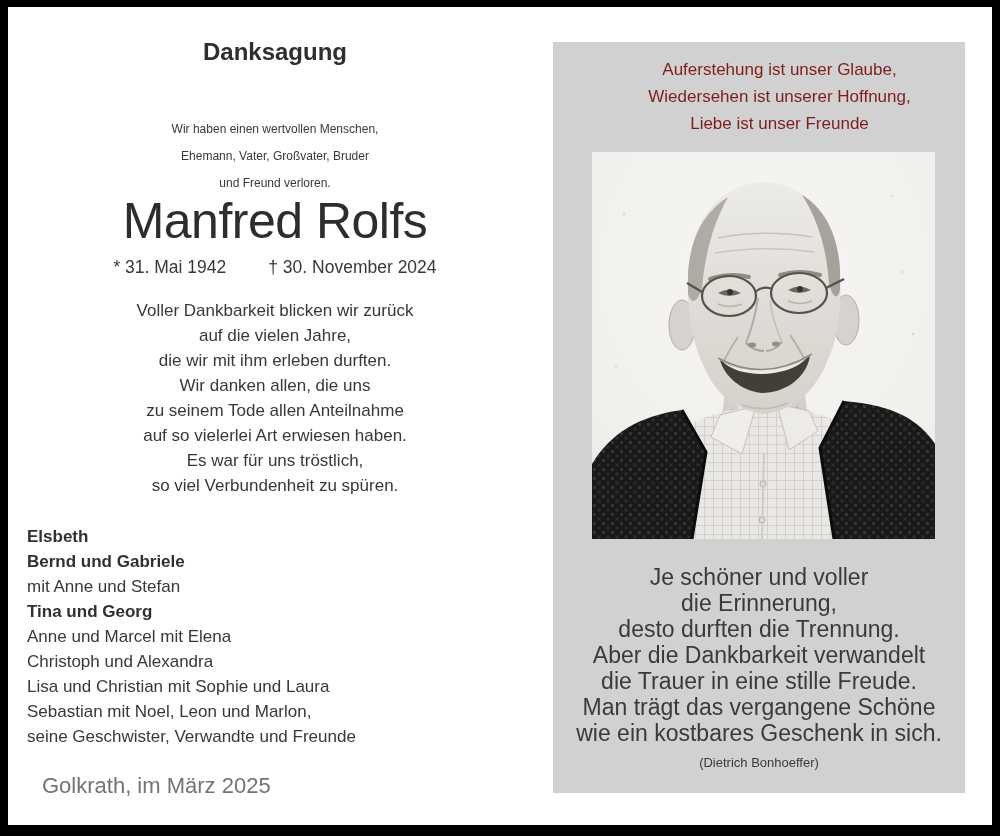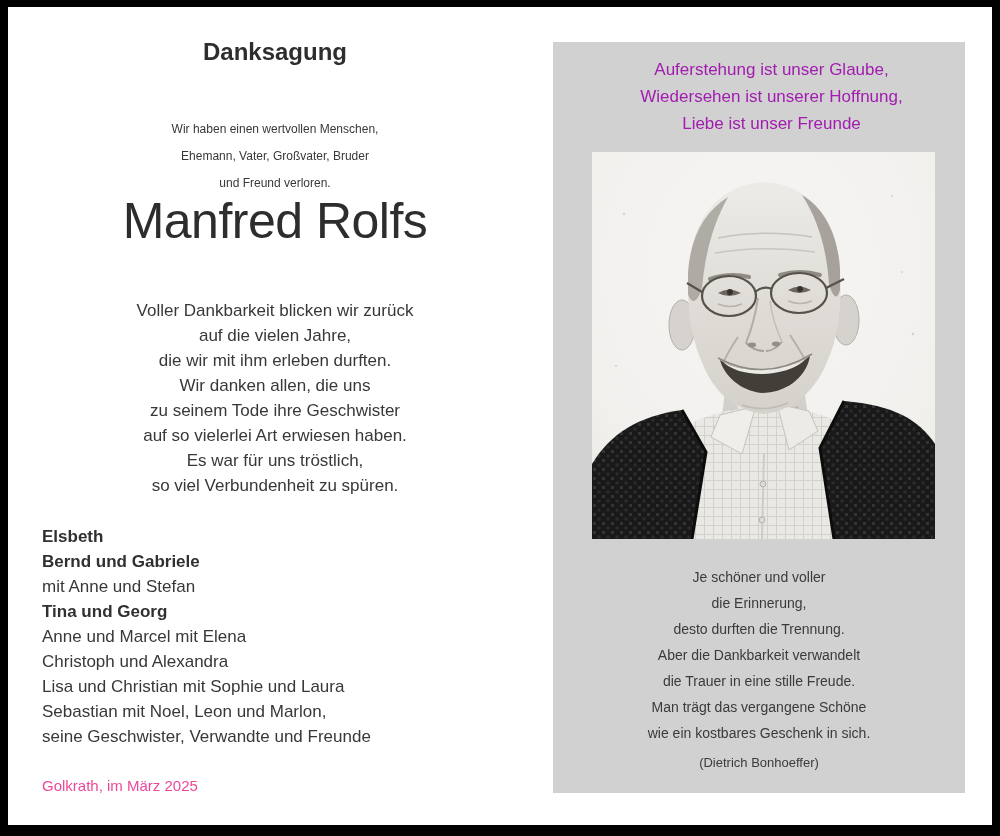--- a/index.html
+++ b/index.html
@@ -20,33 +20,33 @@
 
   
   .lc{position:absolute;left:30px;width:490px;text-align:center;}
   .title{top:38px;font-size:24px;font-weight:bold;color:#2e2e2e;}
   .intro{top:84px;font-size:12px;line-height:27px;margin-top:32px;}
   .deceased{top:195px;font-size:50px;line-height:52px;letter-spacing:-0.5px;color:#2d2d2d;}
   .dates{top:256px;font-size:17.5px;line-height:22px;}
   .dates span{display:inline-block;}
   .dates .gap{width:42px;}
   .thanks{top:298px;font-size:17px;line-height:25px;}
-  .family{position:absolute;left:42px;top:524px;width:470px;text-align:left;font-size:17px;line-height:25px;}
+  .family{position:absolute;left:27px;top:524px;width:470px;text-align:left;font-size:17px;line-height:25px;}
   .family .b{font-weight:bold;color:#303030;}
-  .placedate{position:absolute;left:42px;top:773px;text-align:right;font-size:15px;line-height:25px;color:#ec4899;}
+  .placedate{position:absolute;left:42px;top:773px;text-align:right;font-size:22px;line-height:25px;color:#737373;}
 
   
   .panel{
     position:absolute;left:553px;top:42px;width:412px;height:751px;
     background:#d1d1d1;
   }
-  .verse{position:absolute;left:8px;top:14px;width:421px;text-align:center;font-size:17px;line-height:27px;color:#a21caf;}
+  .verse{position:absolute;left:16px;top:14px;width:421px;text-align:center;font-size:17px;line-height:27px;color:#7f1d1d;}
   .photo{position:absolute;left:39px;top:110px;width:343px;height:387px;}
   .photo svg{display:block;}
-  .quote{position:absolute;left:0;top:522px;width:412px;text-align:center;font-size:14px;line-height:26px;color:#3a3a3a;}
+  .quote{position:absolute;left:0;top:522px;width:412px;text-align:center;font-size:23px;line-height:26px;color:#3a3a3a;}
   .attr{position:absolute;left:0;top:713px;width:412px;text-align:center;font-size:13px;color:#3a3a3a;}
 </style>
 </head>
 <body>
 
 <div class="page">
 
   <div class="bar bar-top"></div>
   <div class="bar bar-bottom"></div>
   <div class="bar bar-left"></div>
@@ -55,27 +55,30 @@
   <div class="lc title">Danksagung</div>
 
   <div class="lc intro">
     <div>Wir haben einen wertvollen Menschen,</div>
     <div>Ehemann, Vater, Großvater, Bruder</div>
     <div>und Freund verloren.</div>
   </div>
 
   <div class="lc deceased">Manfred Rolfs</div>
 
+  <div class="lc dates">
+    <span>* 31. Mai 1942</span><span class="gap"></span><span>† 30. November 2024</span>
+  </div>
 
   <div class="lc thanks">
     <div>Voller Dankbarkeit blicken wir zurück</div>
     <div>auf die vielen Jahre,</div>
     <div>die wir mit ihm erleben durften.</div>
     <div>Wir danken allen, die uns</div>
-    <div>zu seinem Tode ihre Geschwister</div>
+    <div>zu seinem Tode allen Anteilnahme</div>
     <div>auf so vielerlei Art erwiesen haben.</div>
     <div>Es war für uns tröstlich,</div>
     <div>so viel Verbundenheit zu spüren.</div>
   </div>
 
   <div class="family">
     <div class="b">Elsbeth</div>
     <div class="b">Bernd und Gabriele</div>
     <div>mit Anne und Stefan</div>
     <div class="b">Tina und Georg</div>

